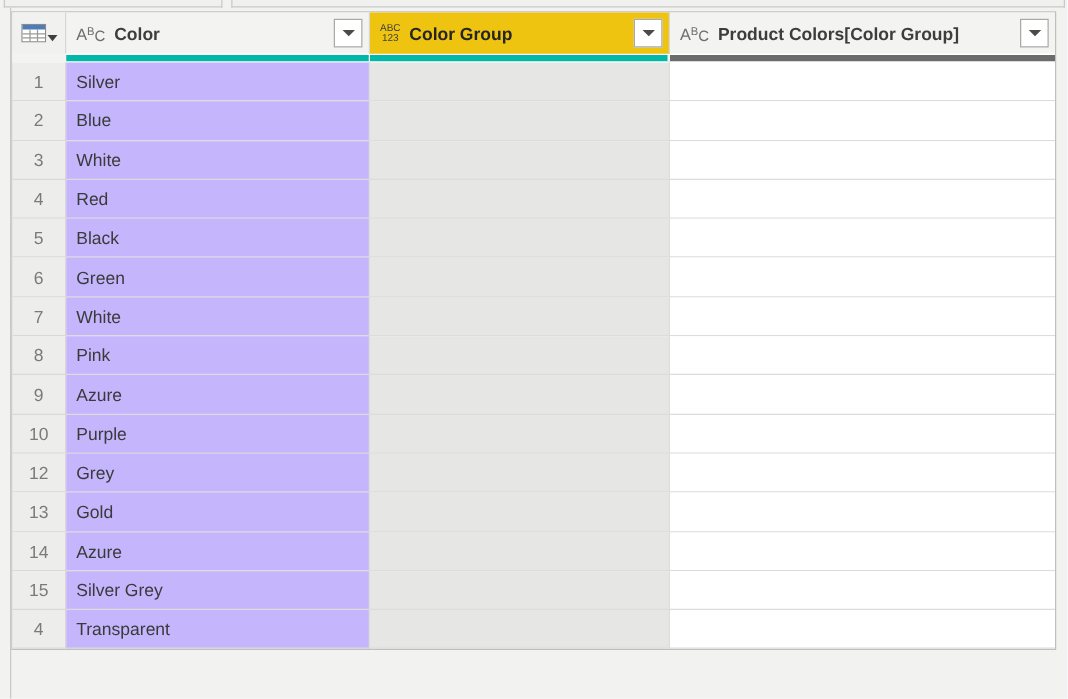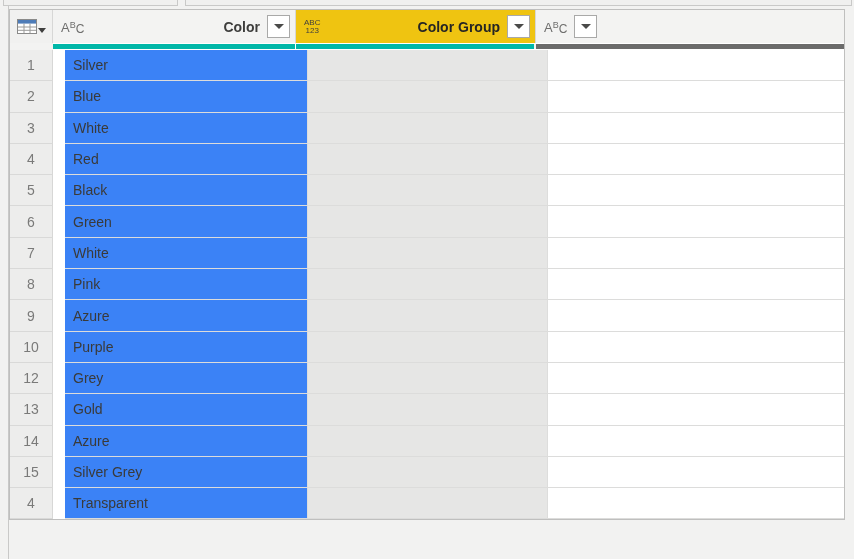--- a/index.html
+++ b/index.html
@@ -37,21 +37,21 @@
     border:1px solid #C9C9C8;border-top:none;
   }
   .top-remnant.left{left:3px;width:175px;}
   .top-remnant.right{left:185px;width:667px;}
   
   .pane-border{position:absolute;left:8px;top:6px;width:1px;height:553px;background:#C9C9C8;}
 
   
   .pq-table{
     position:absolute;left:9px;top:9px;width:836px;
-    background:#fff;border:1px solid var(--table-border);text-align:right;
+    background:#fff;border:1px solid var(--table-border);
   }
   .hrow{display:flex;height:33px;background:var(--header-bg);}
   .corner{
     width:43px;min-width:43px;height:100%;
     display:flex;align-items:center;justify-content:center;gap:1px;
     background:#F1F1F0;border-right:1px solid var(--col-border);
     cursor:pointer;
   }
   .corner-caret{
     width:0;height:0;margin-top:8px;
@@ -62,21 +62,21 @@
     display:flex;align-items:center;height:100%;
     padding:0 5px 0 8px;gap:7px;
     border-right:1px solid var(--col-border);
     font-size:14px;font-weight:bold;color:var(--header-text);
     cursor:pointer;white-space:nowrap;overflow:hidden;
   }
   .hcell.c1{width:243px;min-width:243px;}
   .hcell.c2{width:240px;min-width:240px;}
   .hcell.c3{flex:1;border-right:none;}
   .hcell.selected{background:var(--accent-yellow);color:var(--selected-header-text);}
-  .hlabel{flex:1;overflow:hidden;text-overflow:ellipsis;margin-left:48px;}
+  .hlabel{flex:1;overflow:hidden;text-overflow:ellipsis;}
   
   .abc-icon{color:var(--type-icon);font-weight:normal;letter-spacing:0;line-height:1;flex:none;}
   .abc-icon .a{font-size:13px;}
   .abc-icon .b{font-size:9px;position:relative;top:-4px;}
   .abc-icon .c{font-size:12px;position:relative;top:1px;}
   
   .abc123-icon{
     display:flex;flex-direction:column;align-items:center;justify-content:center;
     font-size:8px;line-height:8px;font-weight:normal;color:#3F3F3E;flex:none;
   }
@@ -108,21 +108,21 @@
     border-bottom:1px solid #D9D9D8;
     cursor:pointer;
   }
   .cell{
     display:flex;align-items:center;
     padding:0 8px;font-size:14px;color:var(--cell-text);
     border-bottom:1px solid var(--row-border);
     border-right:1px solid #DDDDDC;
     white-space:nowrap;overflow:hidden;cursor:pointer;
   }
-  .cell.c1{width:243px;min-width:243px;background:#3b82f6;margin-left:12px;}
+  .cell.c1{width:243px;min-width:243px;background:#c4b5fd;}
   .cell.c2{width:240px;min-width:240px;background:var(--selected-cell-bg);}
   .cell.c3{flex:1;background:#fff;border-right:none;}
   .tbl-icon{display:inline-flex;flex:none;}
 </style>
 </head>
 <body>
 
 <div class="top-remnant left"></div>
 <div class="top-remnant right"></div>
 <div class="pane-border"></div>
@@ -158,20 +158,21 @@
           <span>123</span>
         </span>
       <span class="hlabel">Color Group</span>
       <span class="filter-btn">
           <span class="filter-tri"></span>
         </span>
     </div>
 
     <div class="hcell c3">
       <span class="abc-icon"><span class="a">A</span><span class="b">B</span><span class="c">C</span></span>
+      <span class="hlabel">Product Colors[Color Group]</span>
       <span class="filter-btn">
           <span class="filter-tri"></span>
         </span>
     </div>
   </div>
 
   <div class="qrow">
     <div class="qcorner"></div>
     <div class="qbar c1"></div>
     <div class="qbar c2"></div>

